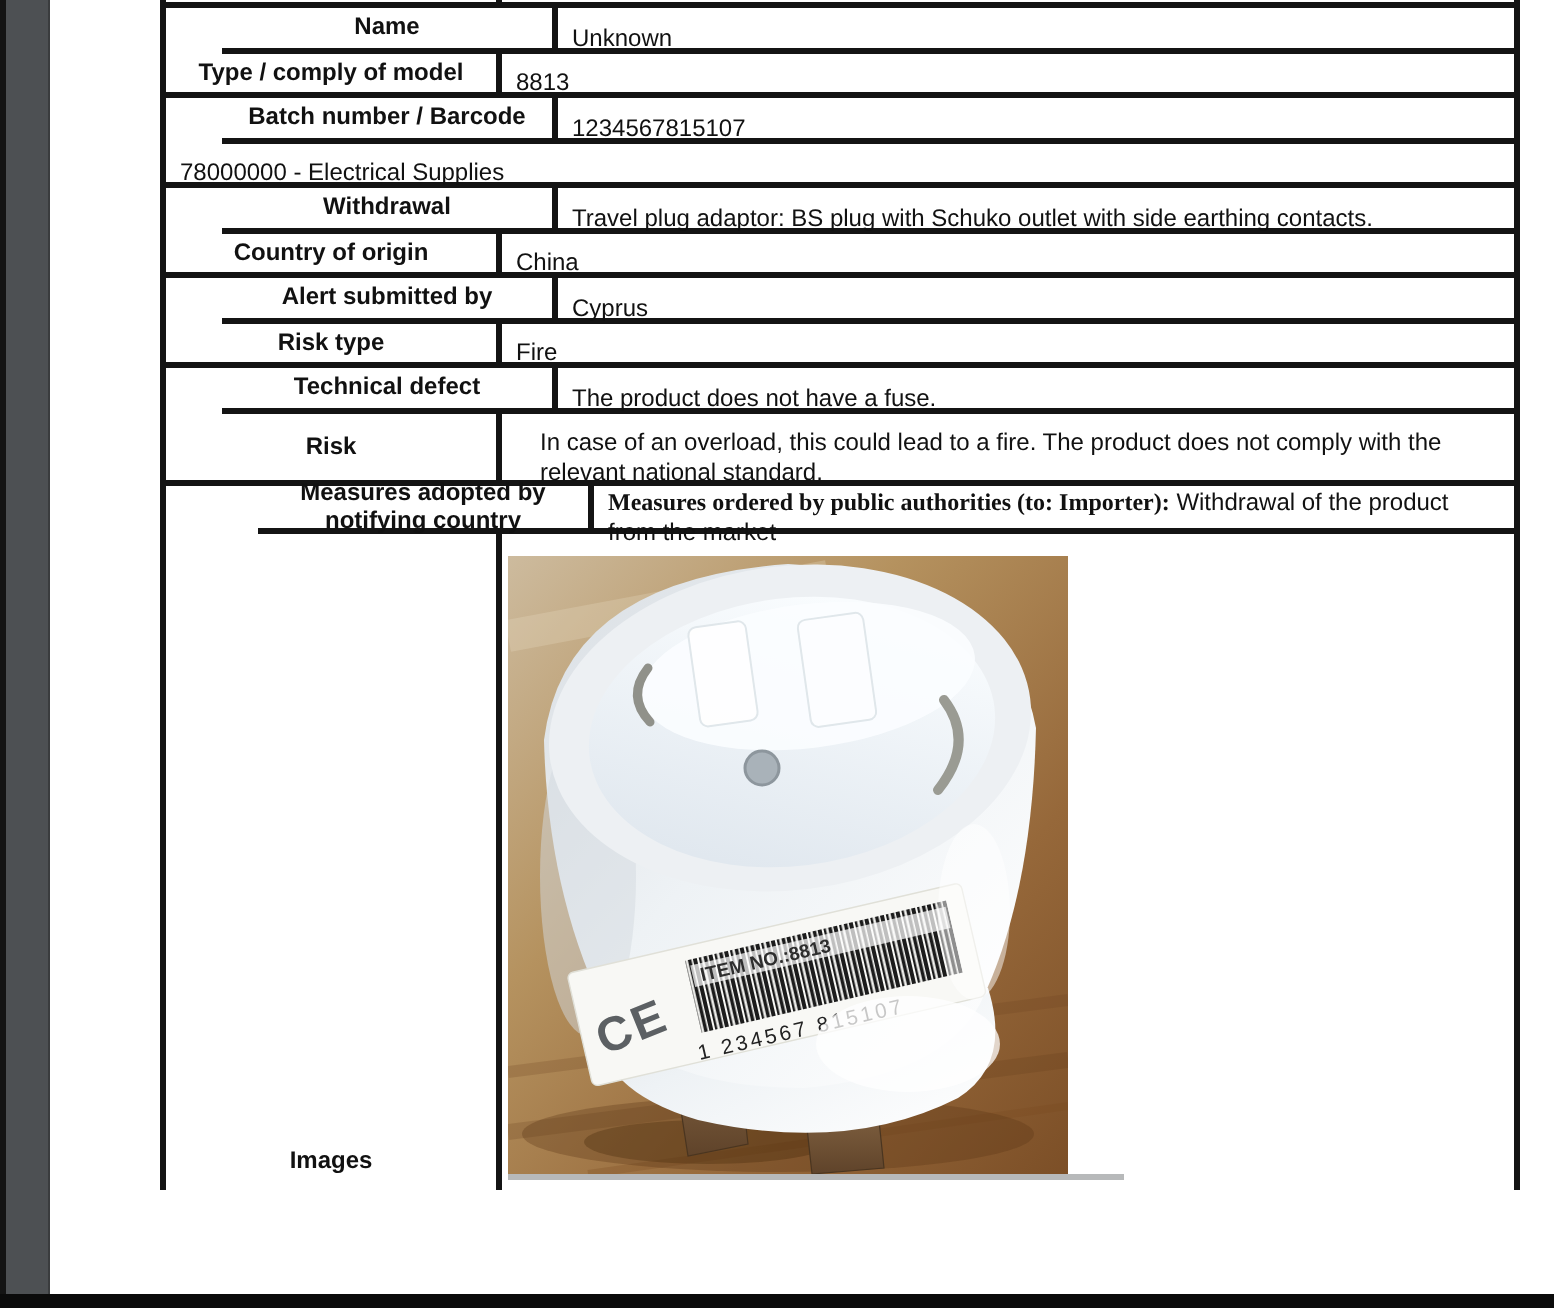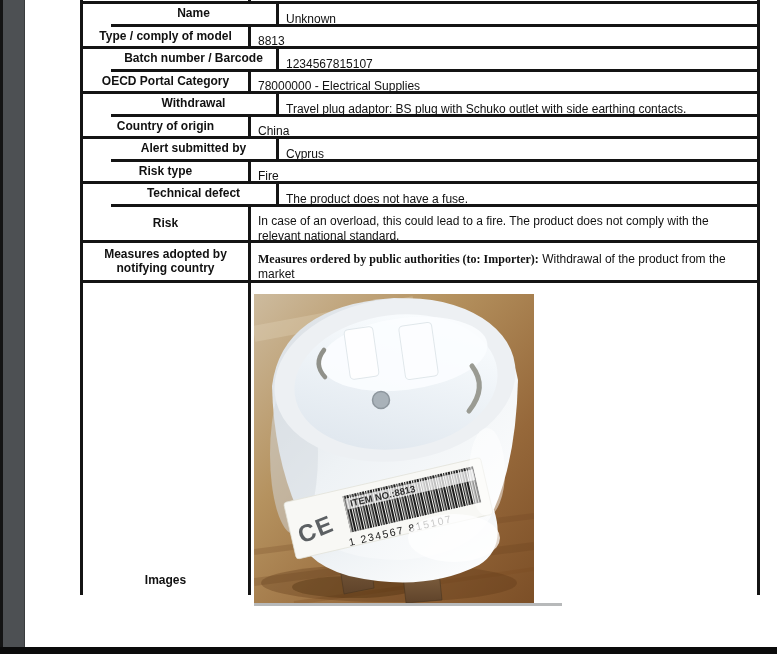--- a/index.html
+++ b/index.html
@@ -22,22 +22,22 @@
     display:flex;align-items:center;justify-content:center;text-align:center;
     font-weight:bold;font-size:12px;line-height:1.15;padding:1px 6px;
   }
   .td{
     flex:1;box-sizing:border-box;display:flex;align-items:center;
     font-size:12px;line-height:1.17;padding:12px 8px 2px 7px;
   }
   .r-cut{height:4px;}
   .r-cut .th,.r-cut .td{padding:0;}
   .r-23{height:23px;margin-left:28px;} .r-22{height:22px;}
-  .r-risk{height:36px;}
-  .r-measures{height:40px;}
+  .r-risk{height:36px;gap:12px;}
+  .r-measures{height:24px;margin-left:46px;}
   .r-images .th{align-items:flex-end;padding-bottom:7px;}
   .r-images .td{position:relative;padding:0;align-items:flex-start;}
   .photo-wrap{position:absolute;left:3px;top:11px;width:280px;height:309px;}
   .photo-wrap svg{display:block;}
   .cut-strip{position:absolute;left:3px;top:320px;width:308px;height:3px;background:#b7b9ba;}
   .bold{font-weight:bold;font-family:Liberation Serif, serif;}
 </style>
 </head>
 <body>
 
@@ -58,21 +58,20 @@
       <div class="th">Type / comply of model</div>
       <div class="td">8813</div>
     </div>
 
     <div class="tr r-23">
       <div class="th">Batch number / Barcode</div>
       <div class="td">1234567815107</div>
     </div>
 
     <div class="tr r-22">
-      <div class="th">OECD Portal Category</div>
       <div class="td">78000000 - Electrical Supplies</div>
     </div>
 
     <div class="tr r-23">
       <div class="th">Withdrawal</div>
       <div class="td">Travel plug adaptor: BS plug with Schuko outlet with side earthing contacts.</div>
     </div>
 
     <div class="tr r-22">
       <div class="th">Country of origin</div>

